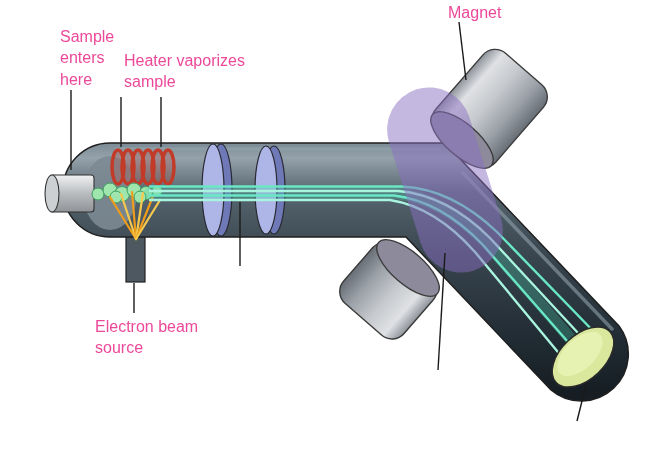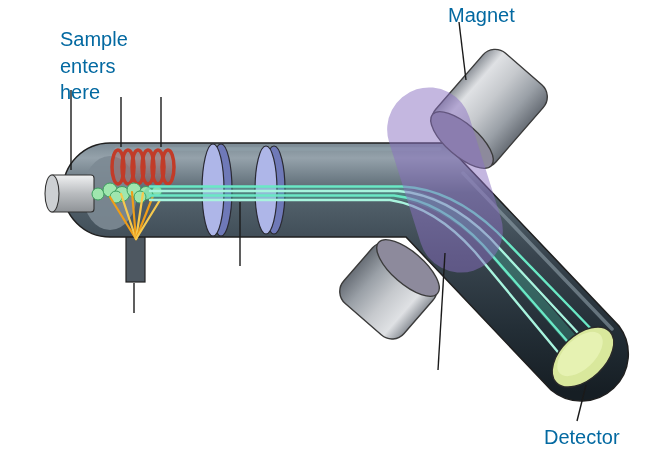--- a/index.html
+++ b/index.html
@@ -1,19 +1,19 @@
 <!DOCTYPE html>
 <html><head>
 <meta charset="utf-8">
 <style>
   html,body{margin:0;padding:0;background:#ffffff;}
   #stage{position:relative;width:668px;height:451px;background:#ffffff;overflow:hidden;
          font-family:"Liberation Sans",sans-serif;}
   #stage svg{position:absolute;left:0;top:0;}
-  .label{position:absolute;font-size:20px;line-height:1.33;color:#0369a1;
+  .label{position:absolute;font-size:16px;line-height:1.33;color:#ec4899;
          white-space:pre-line;font-family:"Liberation Sans",sans-serif;}
 </style>
 </head>
 <body>
 
 <div id="stage">
 
   <svg width="668" height="451" viewBox="0 0 668 451">
     <defs>
       <linearGradient id="tubeGrad" gradientUnits="userSpaceOnUse" x1="0" y1="143" x2="0" y2="392">
@@ -122,15 +122,18 @@
       <line x1="240" y1="266" x2="240" y2="202"></line>
       <line x1="134" y1="313" x2="134" y2="283"></line>
       <line x1="438" y1="370" x2="445" y2="253"></line>
       <line x1="577" y1="421" x2="586" y2="385"></line>
     </g>
   </svg>
 
   <div class="label" style="left:60px;top:26px">Sample
 enters
 here</div>
+  <div class="label" style="left:124px;top:50px">Heater vaporizes
+sample</div>
   <div class="label" style="left:448px;top:2px">Magnet</div>
-  <div class="label" style="left:544px;top:424px">Detector</div>
+  <div class="label" style="left:95px;top:316px">Electron beam
+source</div>
 </div>
 
 </body></html>

